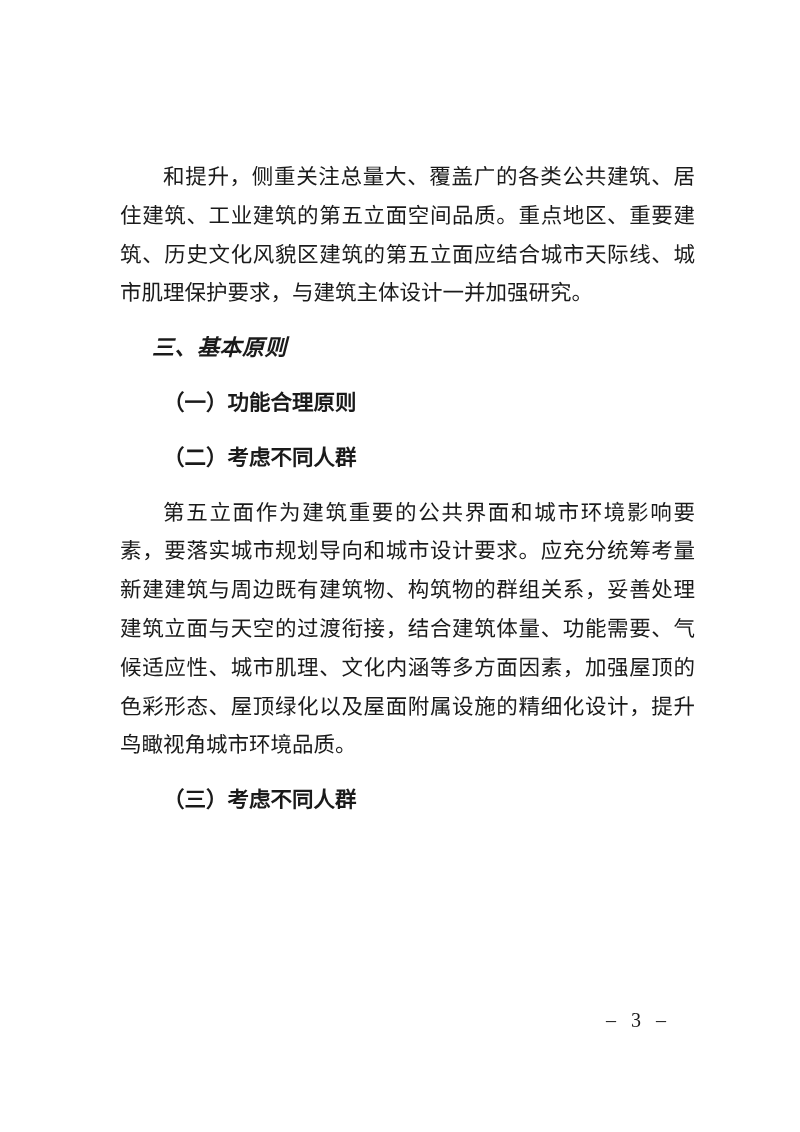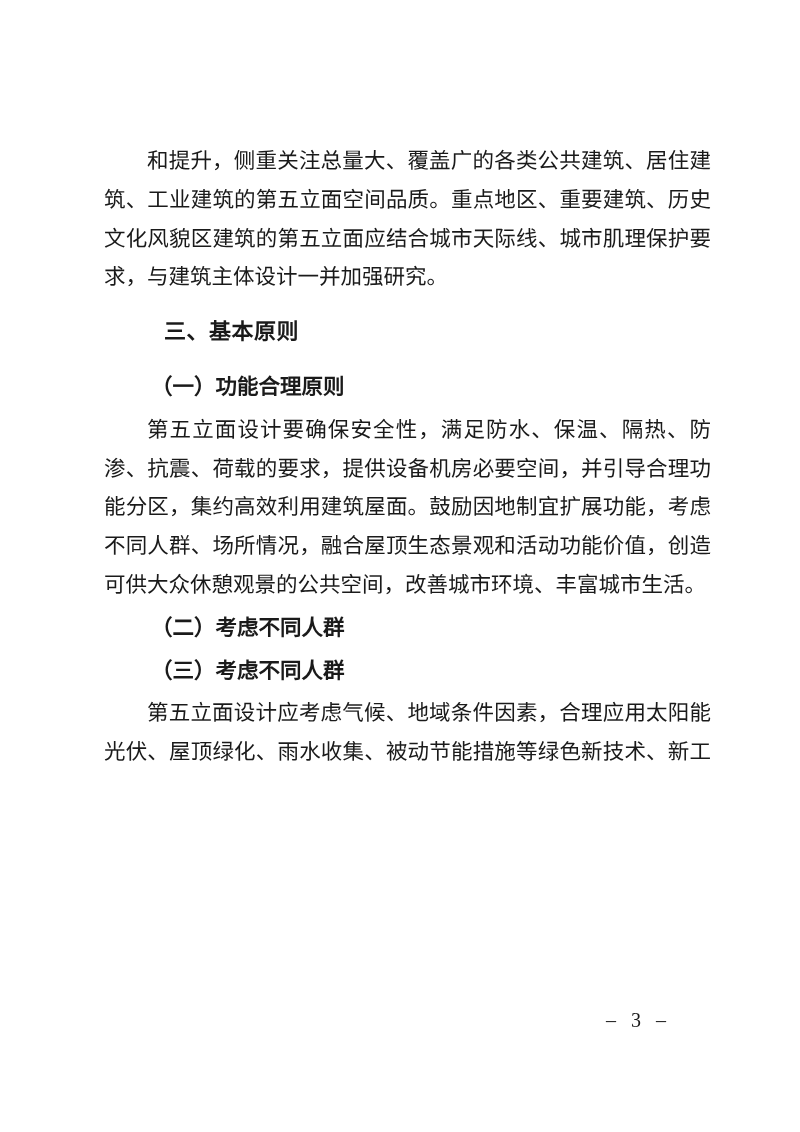--- a/index.html
+++ b/index.html
@@ -20,40 +20,41 @@
     position: absolute;
     left: 104px;
     top: 142px;
     width: 607px;
     font-size: 21.5px;
     line-height: 38.8px;
     text-align: justify;
     text-justify: inter-ideograph;
   }
   .body-para {
-    margin: 0;
+    margin: 16px;
     text-indent: 2em;
   }
   
   .force-justify::after {
     content: "";
     display: inline-block;
     width: 100%;
     height: 0;
   }
   .heading-1 {
-    margin: 16px;
+    margin: 4px;
     text-indent: 2em;
     font-size: 22px;
     font-weight: 700;
     font-family: "Liberation Sans", "DejaVu Sans", sans-serif;
     letter-spacing: 0.5px;
+    font-style: italic;
   }
   .heading-2 {
-    margin: 4px;
+    margin: 16px;
     text-indent: 2em;
     font-size: 21.5px;
     font-weight: 700;
   }
   .page-number {
     position: absolute;
     top: 1009px;
     left: 606px;
     width: 90px;
     font-size: 20px;
@@ -68,26 +69,25 @@
 <div class="page">
 
   <div class="doc-body">
 
     <p class="body-para">和提升，侧重关注总量大、覆盖广的各类公共建筑、居住建筑、工业建筑的第五立面空间品质。重点地区、重要建筑、历史文化风貌区建筑的第五立面应结合城市天际线、城市肌理保护要求，与建筑主体设计一并加强研究。</p>
 
     <h2 class="heading-1">三、基本原则</h2>
 
     <h3 class="heading-2">（一）功能合理原则</h3>
 
-    <p class="body-para">第五立面设计要确保安全性，满足防水、保温、隔热、防渗、抗震、荷载的要求，提供设备机房必要空间，并引导合理功能分区，集约高效利用建筑屋面。鼓励因地制宜扩展功能，考虑不同人群、场所情况，融合屋顶生态景观和活动功能价值，创造可供大众休憩观景的公共空间，改善城市环境、丰富城市生活。</p>
 
     <h3 class="heading-2">（二）考虑不同人群</h3>
 
+    <p class="body-para">第五立面作为建筑重要的公共界面和城市环境影响要素，要落实城市规划导向和城市设计要求。应充分统筹考量新建建筑与周边既有建筑物、构筑物的群组关系，妥善处理建筑立面与天空的过渡衔接，结合建筑体量、功能需要、气候适应性、城市肌理、文化内涵等多方面因素，加强屋顶的色彩形态、屋顶绿化以及屋面附属设施的精细化设计，提升鸟瞰视角城市环境品质。</p>
 
     <h3 class="heading-2">（三）考虑不同人群</h3>
 
-    <p class="body-para force-justify">第五立面设计应考虑气候、地域条件因素，合理应用太阳能光伏、屋顶绿化、雨水收集、被动节能措施等绿色新技术、新工</p>
 
   </div>
 
   <div class="page-number">– 3 –</div>
 
 </div>
 
 </body></html>

